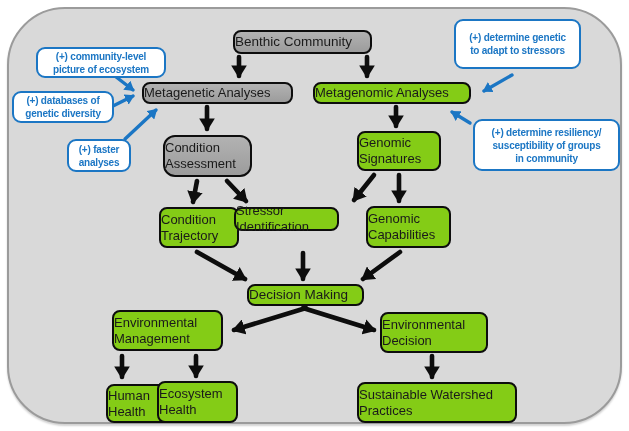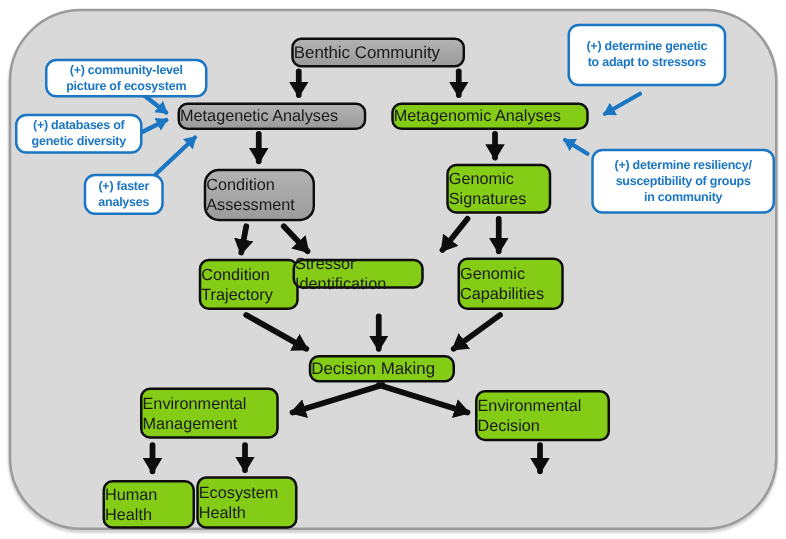--- a/index.html
+++ b/index.html
@@ -116,30 +116,34 @@
   <div class="node white" style="left:112px;top:310px;width:111px;height:41px">
     <span class="ln">Environmental</span>
     <span class="ln">Management</span>
   </div>
 
   <div class="node white" style="left:380px;top:312px;width:108px;height:41px">
     <span class="ln">Environmental</span>
     <span class="ln">Decision</span>
   </div>
 
-  <div class="node white" style="left:82px;top:384px;width:74px;height:39px">
+  <div class="node white" style="left:106px;top:384px;width:74px;height:39px">
     <span class="ln">Human</span>
     <span class="ln">Health</span>
   </div>
 
   <div class="node white" style="left:157px;top:381px;width:81px;height:42px">
     <span class="ln">Ecosystem</span>
     <span class="ln">Health</span>
   </div>
 
+  <div class="node white" style="left:357px;top:382px;width:160px;height:41px">
+    <span class="ln">Sustainable Watershed</span>
+    <span class="ln">Practices</span>
+  </div>
 
   <div class="callout" style="left:36px;top:47px;width:130px;height:31px">
     <span class="ln">(+) community-level</span>
     <span class="ln">picture of ecosystem</span>
   </div>
 
   <div class="callout" style="left:12px;top:91px;width:102px;height:32px">
     <span class="ln">(+) databases of</span>
     <span class="ln">genetic diversity</span>
   </div>

